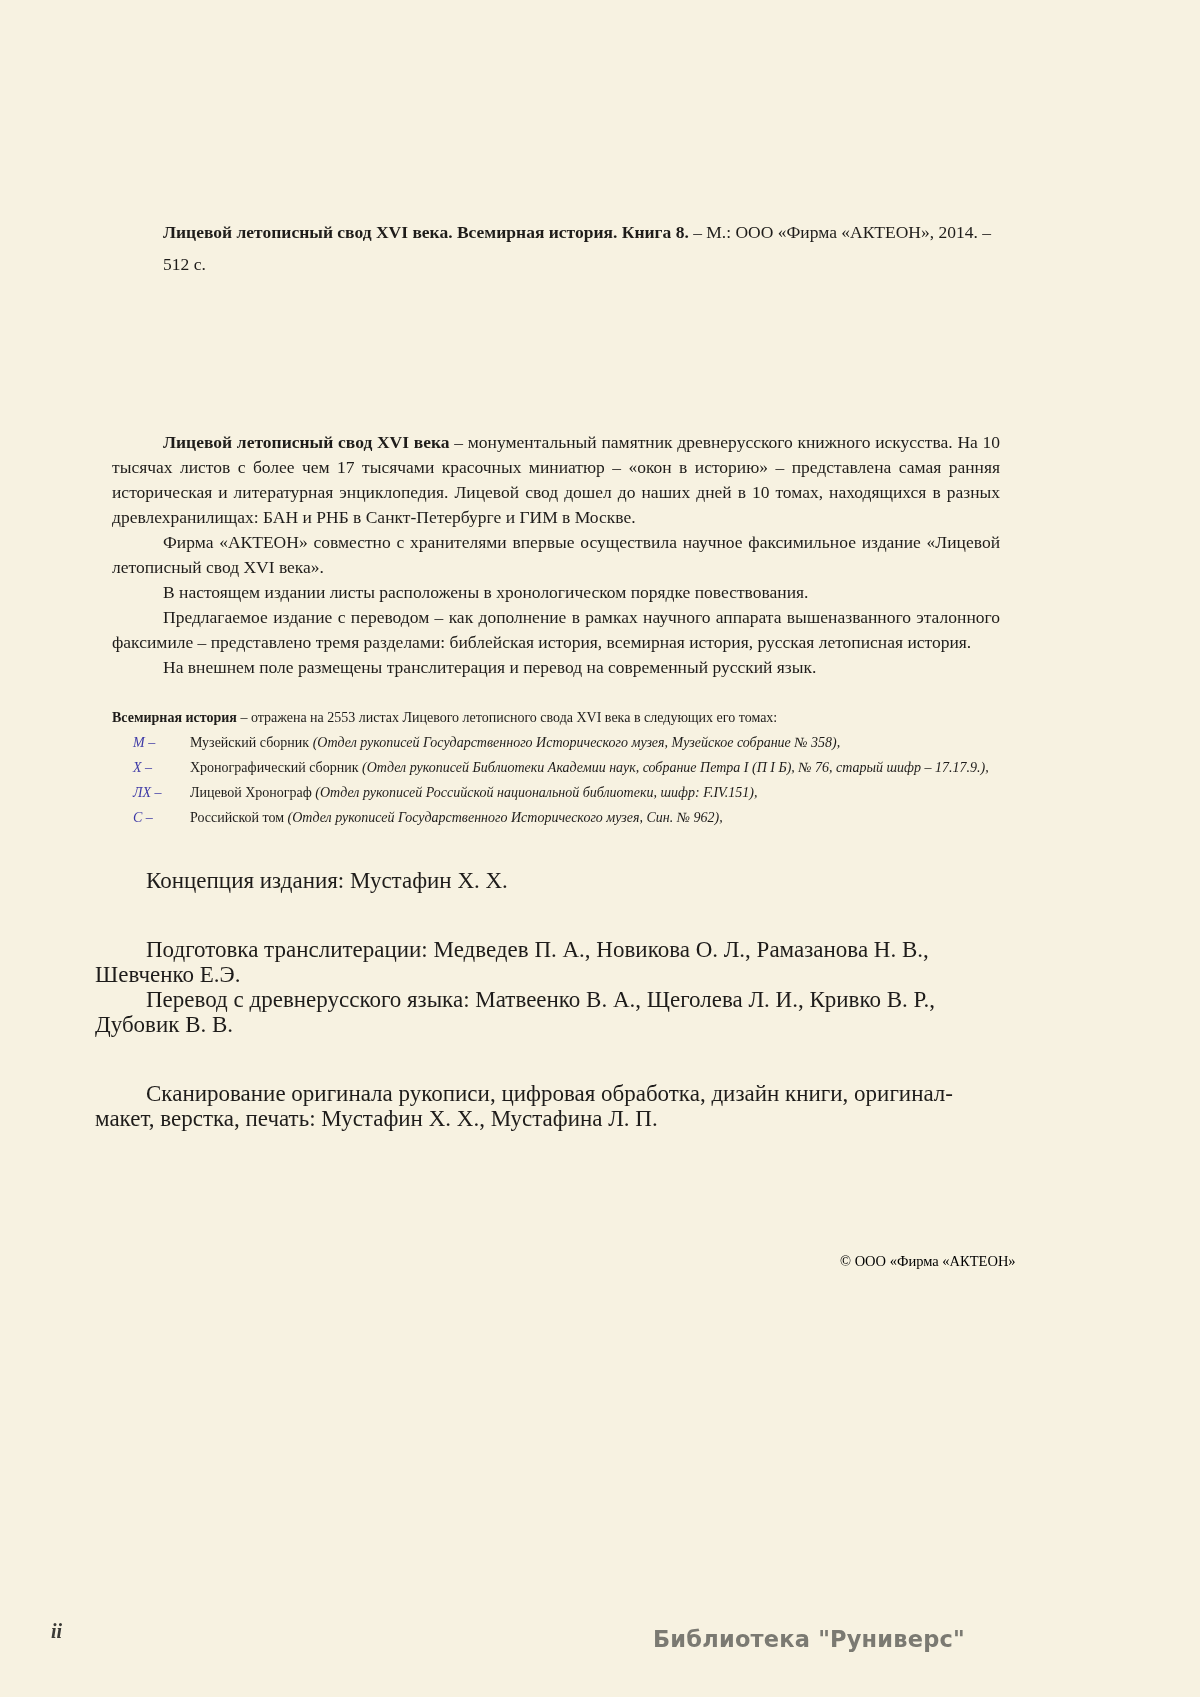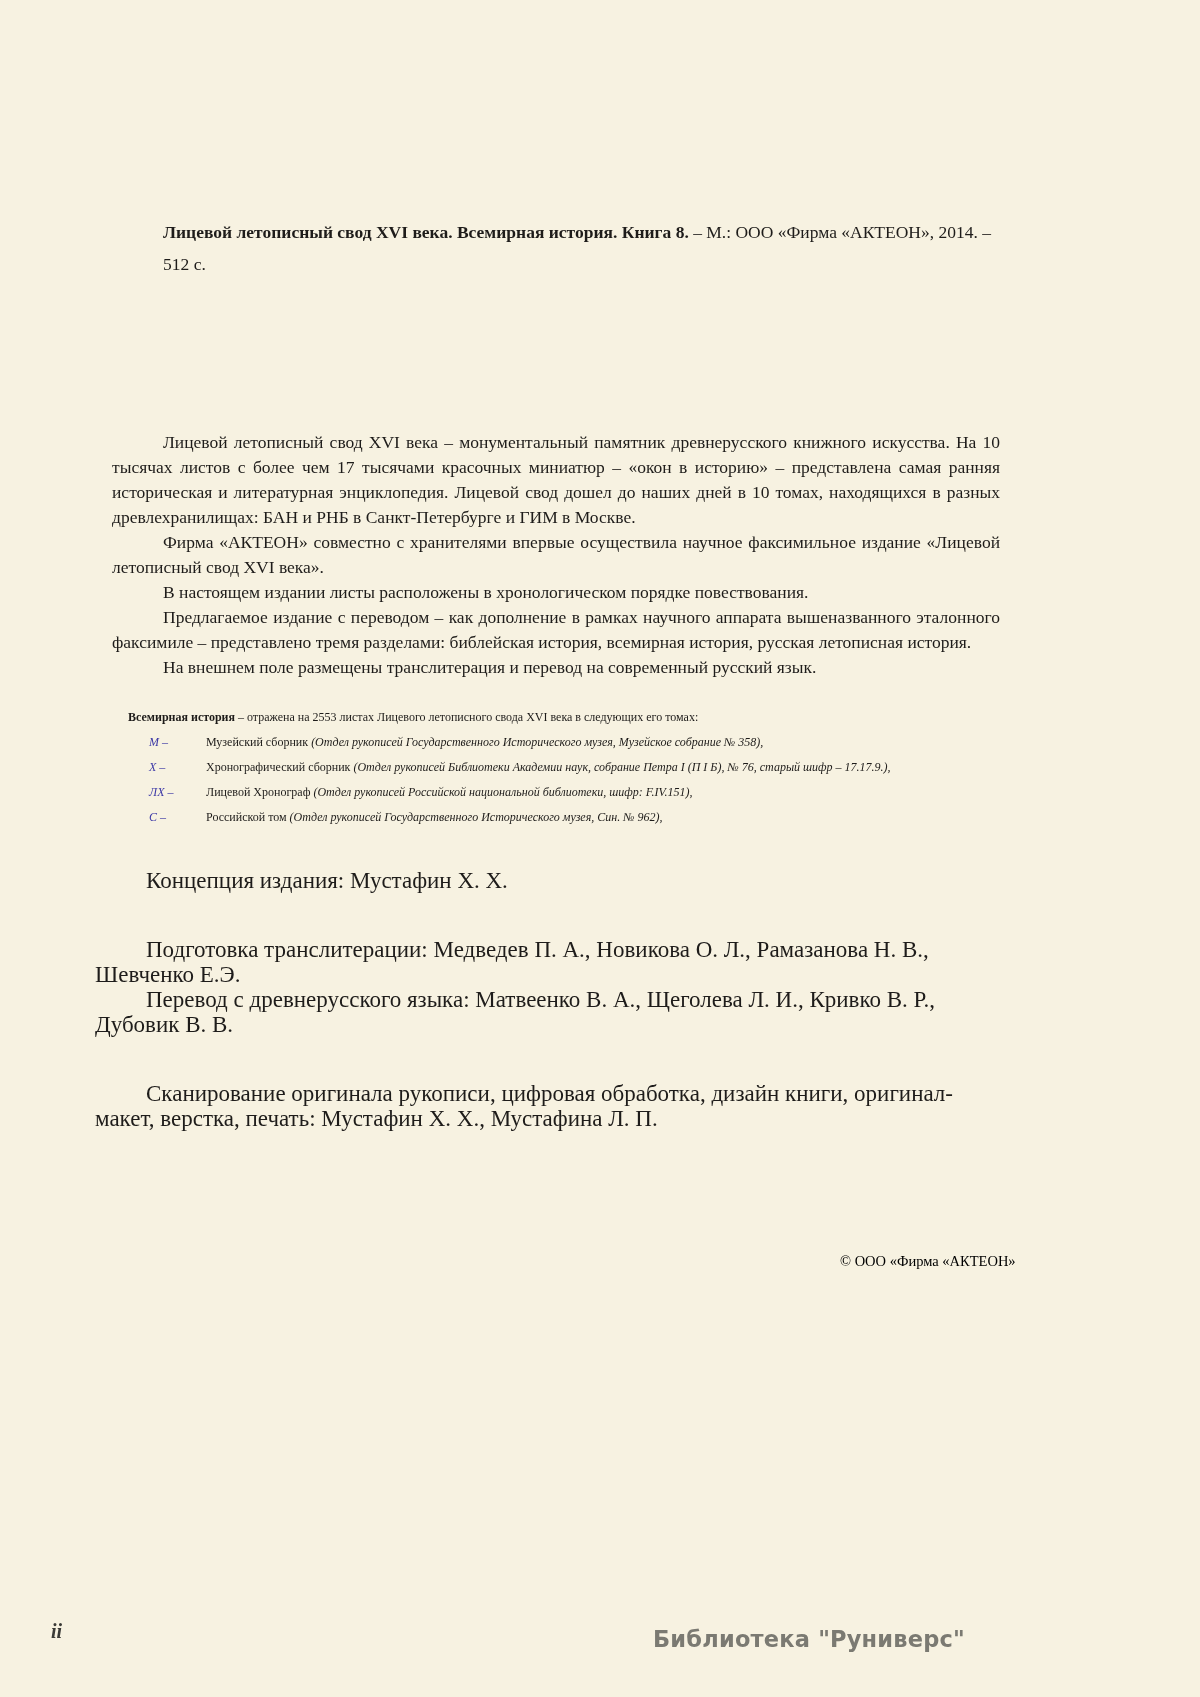--- a/index.html
+++ b/index.html
@@ -17,25 +17,25 @@
     position: absolute; left: 163px; top: 216px; width: 840px;
     font-size: 17.5px; line-height: 32px;
   }
   .citation .bold { font-weight: bold; }
 
   .main-text {
     position: absolute; left: 112px; top: 430px; width: 888px;
     font-size: 17.5px; line-height: 25px; text-align: justify;
   }
   .main-text p { text-indent: 51px; }
-  .main-text .lead-bold { font-weight: normal; }
+  .main-text .lead-bold { font-weight: bold; }
 
   .volumes {
-    position: absolute; left: 128px; top: 705px; width: 888px;
-    font-size: 12px; line-height: 25px;
+    position: absolute; left: 112px; top: 705px; width: 888px;
+    font-size: 14px; line-height: 25px;
   }
   .volumes .heading .bold { font-weight: bold; }
   .vol-item { display: flex; padding-left: 21px; }
   .vol-key {
     flex: 0 0 57px; width: 57px;
     color: #3c38a6; font-style: italic;
   }
   .vol-body { flex: 1; }
   .vol-detail { font-style: italic; }
 

